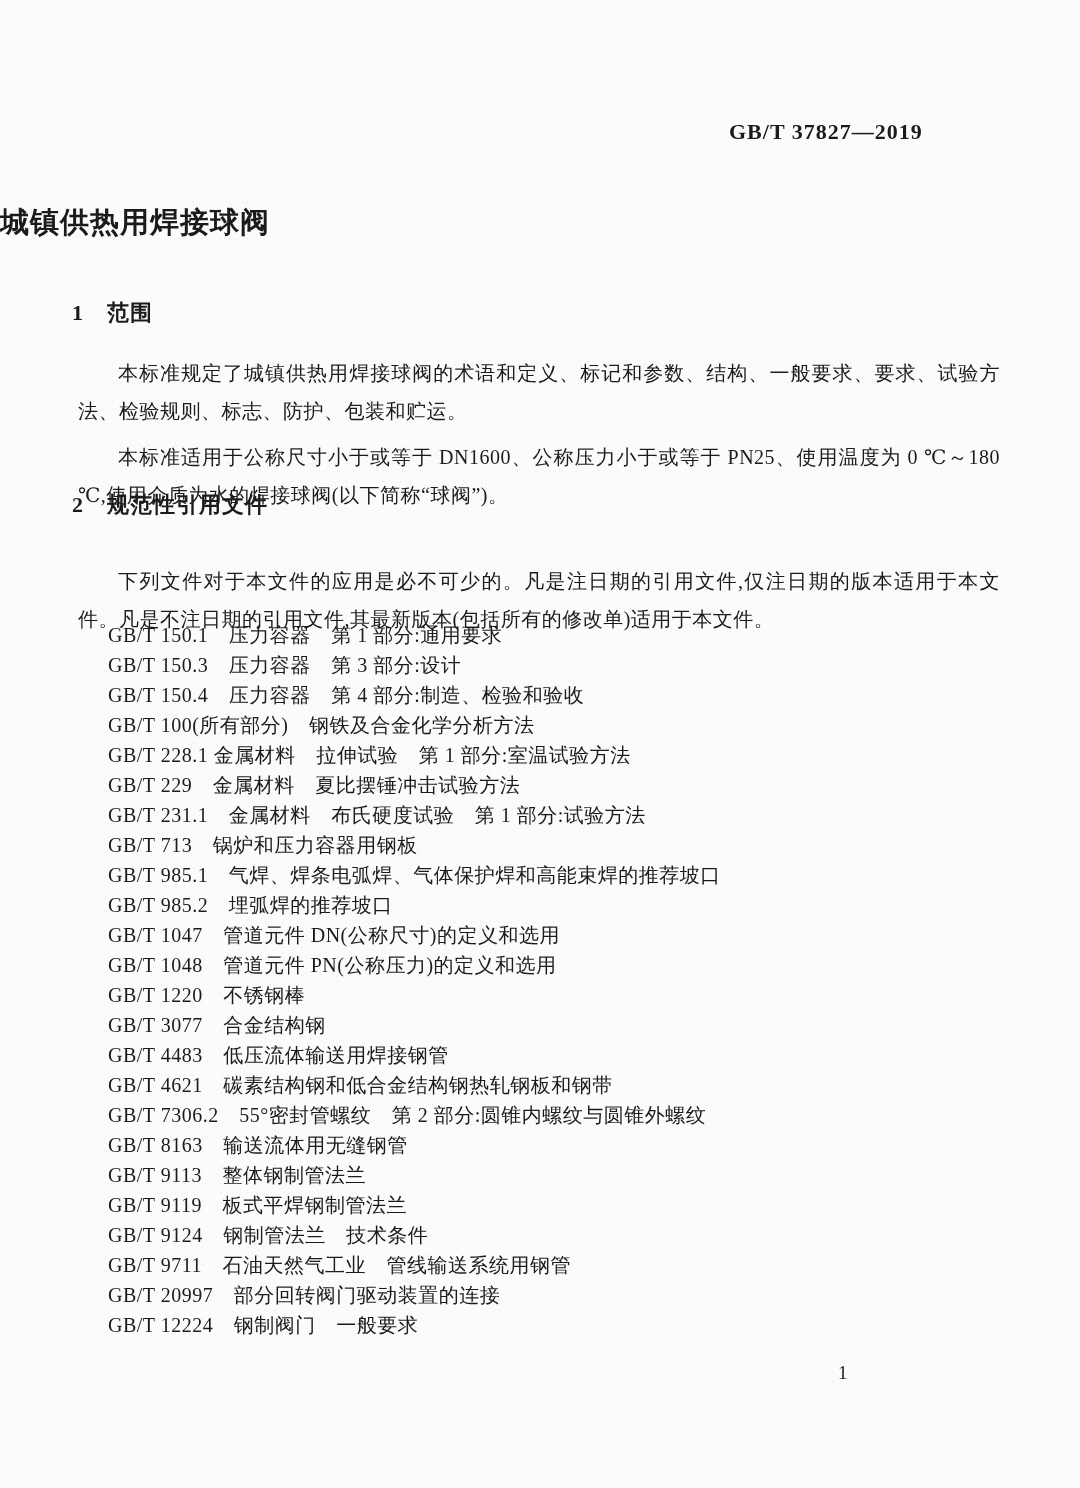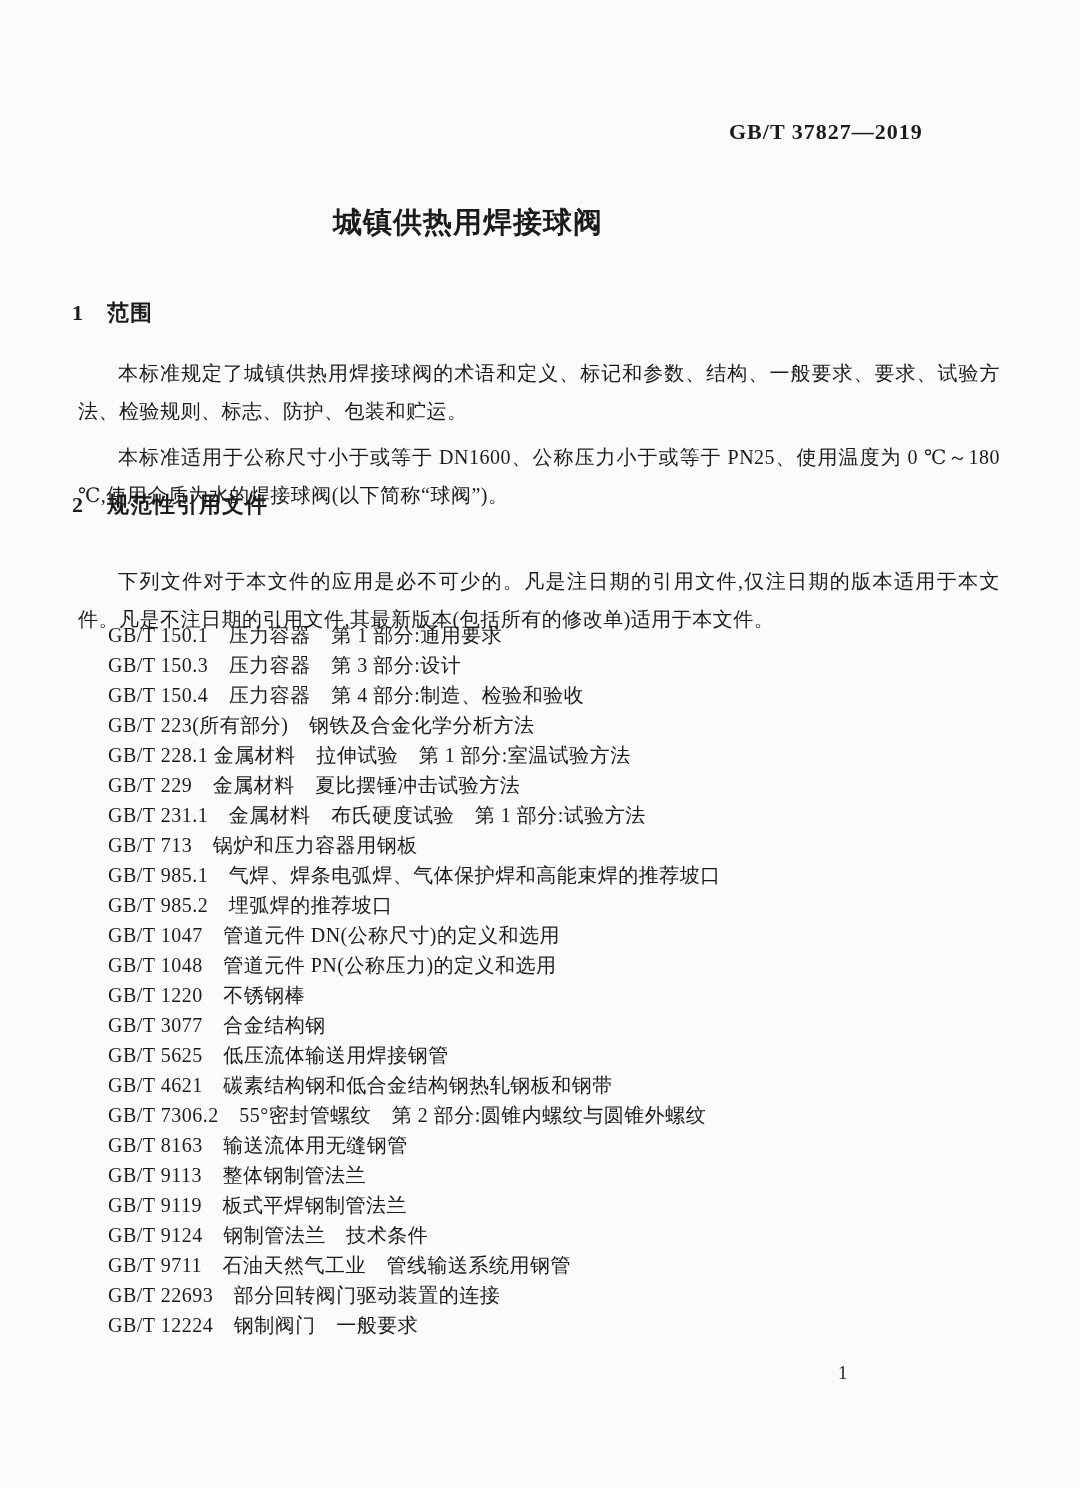--- a/index.html
+++ b/index.html
@@ -29,24 +29,24 @@
     position: absolute;
     left: 729px;
     top: 119px;
     font-size: 22px;
     font-weight: 700;
     letter-spacing: 1px;
     white-space: nowrap;
   }
   .doc-title {
     position: absolute;
-    left: 16px;
+    left: 0;
     top: 203px;
     width: 904px;
-    text-align: center;
+    text-align: left;
     font-size: 29px;
     font-weight: 700;
     letter-spacing: 1px;
     white-space: nowrap;
   }
   .sec-heading {
     position: absolute;
     left: 72px;
     font-size: 22px;
     font-weight: 700;
@@ -109,38 +109,38 @@
   <div class="sec-heading sec2-heading">2　规范性引用文件</div>
 
   <div class="body-block ref-intro">
     <p>下列文件对于本文件的应用是必不可少的。凡是注日期的引用文件,仅注日期的版本适用于本文件。凡是不注日期的引用文件,其最新版本(包括所有的修改单)适用于本文件。</p>
   </div>
 
   <div class="ref-list">
     <div class="ref-item">GB/T 150.1　压力容器　第 1 部分:通用要求</div>
     <div class="ref-item">GB/T 150.3　压力容器　第 3 部分:设计</div>
     <div class="ref-item">GB/T 150.4　压力容器　第 4 部分:制造、检验和验收</div>
-    <div class="ref-item">GB/T 223(所有部分)　钢铁及合金化学分析方法</div>
+    <div class="ref-item">GB/T 100(所有部分)　钢铁及合金化学分析方法</div>
     <div class="ref-item">GB/T 228.1 金属材料　拉伸试验　第 1 部分:室温试验方法</div>
     <div class="ref-item">GB/T 229　金属材料　夏比摆锤冲击试验方法</div>
     <div class="ref-item">GB/T 231.1　金属材料　布氏硬度试验　第 1 部分:试验方法</div>
     <div class="ref-item">GB/T 713　锅炉和压力容器用钢板</div>
     <div class="ref-item">GB/T 985.1　气焊、焊条电弧焊、气体保护焊和高能束焊的推荐坡口</div>
     <div class="ref-item">GB/T 985.2　埋弧焊的推荐坡口</div>
     <div class="ref-item">GB/T 1047　管道元件 DN(公称尺寸)的定义和选用</div>
     <div class="ref-item">GB/T 1048　管道元件 PN(公称压力)的定义和选用</div>
     <div class="ref-item">GB/T 1220　不锈钢棒</div>
     <div class="ref-item">GB/T 3077　合金结构钢</div>
-    <div class="ref-item">GB/T 5625　低压流体输送用焊接钢管</div>
+    <div class="ref-item">GB/T 4483　低压流体输送用焊接钢管</div>
     <div class="ref-item">GB/T 4621　碳素结构钢和低合金结构钢热轧钢板和钢带</div>
     <div class="ref-item">GB/T 7306.2　55°密封管螺纹　第 2 部分:圆锥内螺纹与圆锥外螺纹</div>
     <div class="ref-item">GB/T 8163　输送流体用无缝钢管</div>
     <div class="ref-item">GB/T 9113　整体钢制管法兰</div>
     <div class="ref-item">GB/T 9119　板式平焊钢制管法兰</div>
     <div class="ref-item">GB/T 9124　钢制管法兰　技术条件</div>
     <div class="ref-item">GB/T 9711　石油天然气工业　管线输送系统用钢管</div>
-    <div class="ref-item">GB/T 22693　部分回转阀门驱动装置的连接</div>
+    <div class="ref-item">GB/T 20997　部分回转阀门驱动装置的连接</div>
     <div class="ref-item">GB/T 12224　钢制阀门　一般要求</div>
   </div>
 
   <div class="page-number">1</div>
 
 </div>
 
 </body></html>

